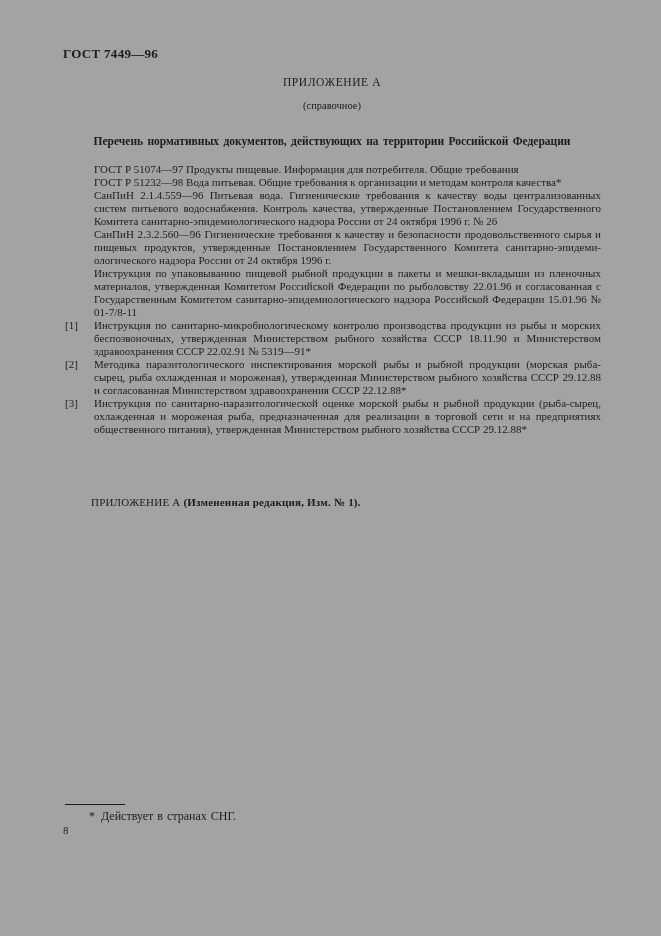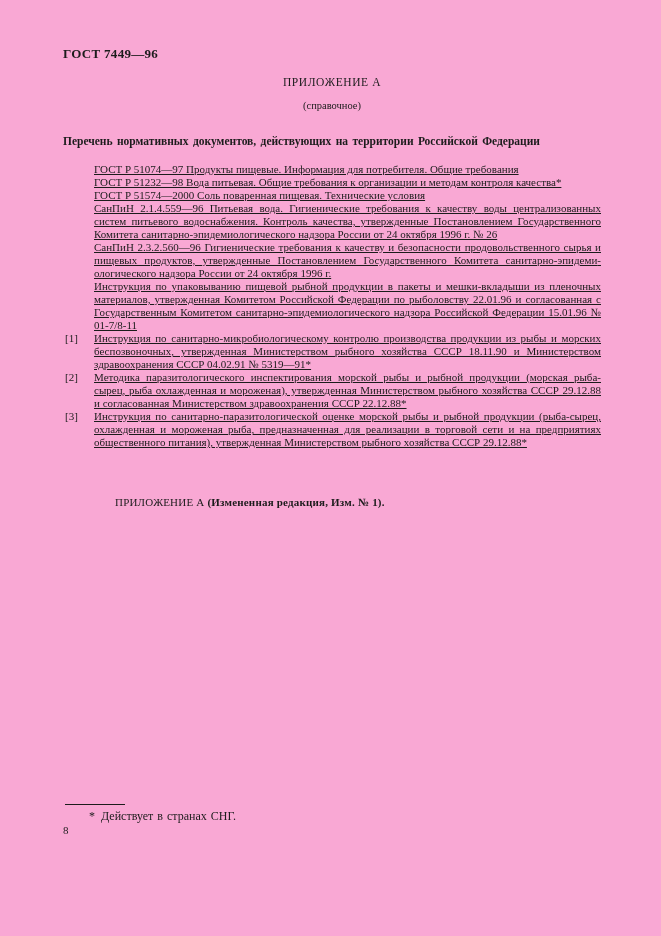--- a/index.html
+++ b/index.html
@@ -1,21 +1,21 @@
 <!DOCTYPE html>
 <html lang="ru"><head>
 <meta charset="utf-8">
 <style>
   * { margin: 0; padding: 0; box-sizing: border-box; }
   html, body { background: #ffffff; }
   .page {
     position: relative;
     width: 661px;
     height: 936px;
-    background: #f9a8d4;
+    background: #a3a3a3;
     font-family: "Liberation Serif", "DejaVu Serif", serif;
     color: #1c1c1c;
     overflow: hidden;
   }
   .doc-number {
     position: absolute;
     left: 63px;
     top: 46px;
     font-weight: bold;
     font-size: 13px;
@@ -34,47 +34,46 @@
   }
   .appendix-note {
     font-size: 10.5px;
     margin-top: 12px;
   }
   .doc-title {
     position: absolute;
     left: 63px;
     top: 135px;
     width: 538px;
+    text-align: center;
     font-weight: bold;
     font-size: 11.5px;
     word-spacing: 1.5px;
   }
   .entries {
     position: absolute;
     left: 94px;
     top: 163px;
     width: 507px;
     font-size: 11px;
     line-height: 13px;
     text-align: justify;
-    text-decoration: underline;
   }
   .entry { position: relative; }
   .entry-number {
     position: absolute;
     left: -29px;
     top: 0;
   }
   .amendment {
     position: absolute;
     left: 91px;
     top: 496px;
     font-size: 11px;
     letter-spacing: 0.2px;
-    margin-left: 24px;
   }
   .amendment .bold { font-weight: bold; }
   .footnote-rule {
     position: absolute;
     left: 65px;
     top: 804px;
     width: 60px;
     height: 1px;
     background: #1c1c1c;
   }
@@ -111,44 +110,40 @@
     <div class="entry">
       
       <span class="entry-text">ГОСТ Р 51074—97  Продукты пищевые. Информация для потребителя. Общие требования</span>
     </div>
 
     <div class="entry">
       
       <span class="entry-text">ГОСТ Р 51232—98  Вода питьевая. Общие требования к организации и методам контроля качества*</span>
     </div>
 
-    <div class="entry">
-      
-      <span class="entry-text">ГОСТ Р 51574—2000  Соль поваренная пищевая. Технические условия</span>
-    </div>
 
     <div class="entry">
       
       <span class="entry-text">СанПиН 2.1.4.559—96  Питьевая вода. Гигиенические требования к качеству воды централизованных систем питьевого водоснабжения. Контроль качества, утвержденные Постановлением Государственного Комитета санитарно-эпидемиологического надзора России от 24 октября 1996 г. № 26</span>
     </div>
 
     <div class="entry">
       
       <span class="entry-text">СанПиН 2.3.2.560—96  Гигиенические требования к качеству и безопасности продовольственного сырья и пищевых продуктов, утвержденные Постановлением Государственного Комитета санитарно-эпидеми­ологического надзора России от 24 октября 1996 г.</span>
     </div>
 
 
     <div class="entry">
       
       <span class="entry-text">Инструкция по упаковыванию пищевой рыбной продукции в пакеты и мешки-вкладыши из пленочных материалов, утвержденная Комитетом Российской Федерации по рыболовству 22.01.96 и согласованная с Государственным Комитетом санитарно-эпидемиологического надзора Российской Федерации 15.01.96 № 01-7/8-11</span>
     </div>
 
     <div class="entry">
       <span class="entry-number">[1]</span>
-      <span class="entry-text">Инструкция по санитарно-микробиологическому контролю производства продукции из рыбы и морских беспозвоночных, утвержденная Министерством рыбного хозяйства СССР 18.11.90 и Министерством здравоохранения СССР 04.02.91 № 5319—91*</span>
+      <span class="entry-text">Инструкция по санитарно-микробиологическому контролю производства продукции из рыбы и морских беспозвоночных, утвержденная Министерством рыбного хозяйства СССР 18.11.90 и Министерством здравоохранения СССР 22.02.91 № 5319—91*</span>
     </div>
 
     <div class="entry">
       <span class="entry-number">[2]</span>
       <span class="entry-text">Методика паразитологического инспектирования морской рыбы и рыбной продукции (морская рыба-сырец, рыба охлажденная и мороженая), утвержденная Министерством рыбного хозяйства СССР 29.12.88 и согласованная Министерством здравоохранения СССР 22.12.88*</span>
     </div>
 
     <div class="entry">
       <span class="entry-number">[3]</span>
       <span class="entry-text">Инструкция по санитарно-паразитологической оценке морской рыбы и рыбной продукции (рыба-сырец, охлажденная и мороженая рыба, предназначенная для реализации в торговой сети и на предприятиях общественного питания), утвержденная Министерством рыбного хозяйства СССР 29.12.88*</span>

